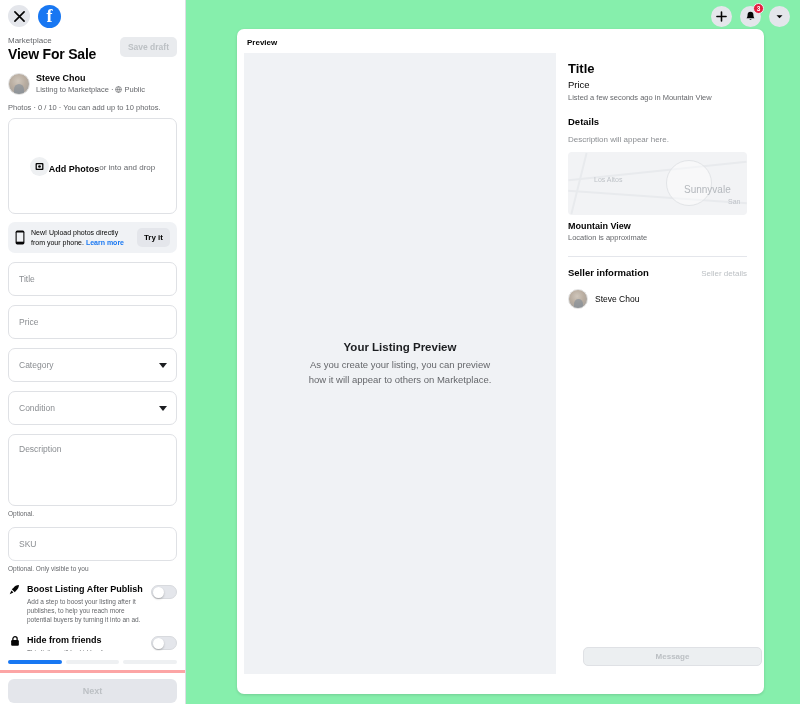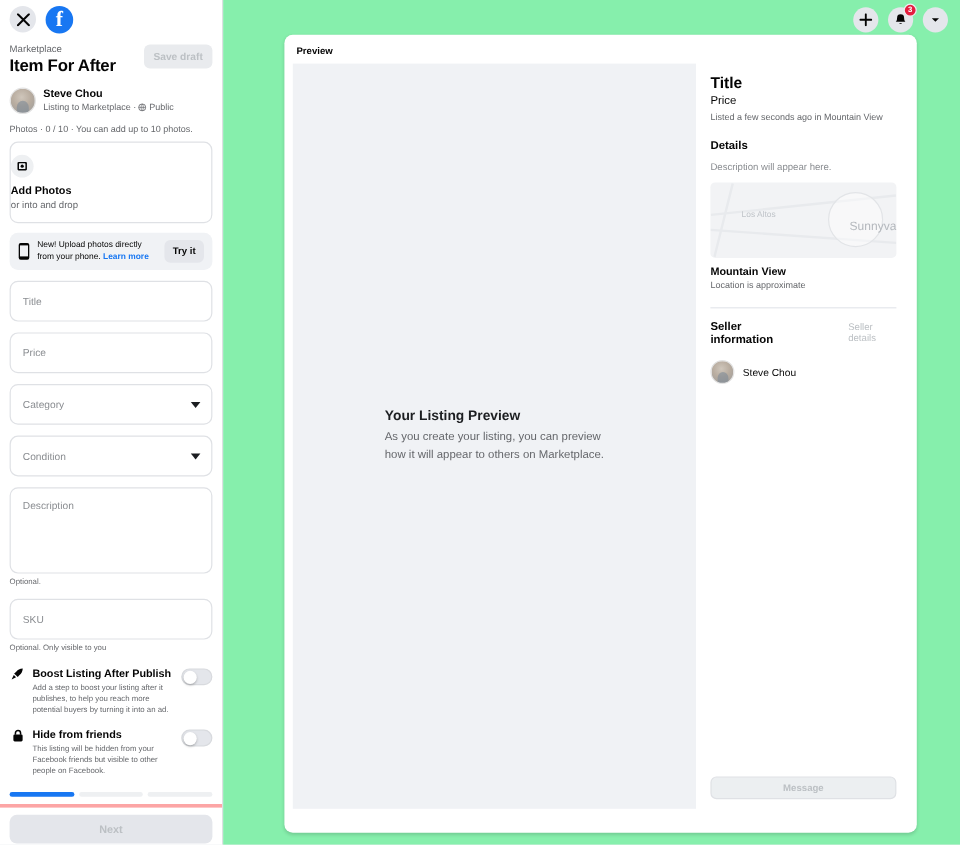--- a/index.html
+++ b/index.html
@@ -58,23 +58,23 @@
     width: 50%; height: 55%; border-radius: 50% 50% 0 0;
     background: rgba(120,135,150,.55);
   }
   .user-name { font-size: 9px; font-weight: bold; color: #050505; line-height: 11px; }
   .user-sub { font-size: 7.5px; color: #65676b; line-height: 11px; display: flex; align-items: center; gap: 2px;}
   .globe { display: inline-block; width: 7px; height: 7px; }
 
   .photos-label { font-size: 7.5px; color: #65676b; margin-top: 8px; line-height: 10px;}
 
   .photo-drop {
-    margin-top: 5px; height: 68px; border: 1px solid #dfe1e5;
+    margin-top: 5px; height: 96px; border: 1px solid #dfe1e5;
     border-radius: 7px; background: #fff;
-    display: flex; flex-direction: column; align-items: flex-start;
+    display: flex; flex-direction: row; align-items: center;
     justify-content: center; cursor: pointer;
   }
   .photo-icon-circle {
     width: 19px; height: 19px; border-radius: 50%; background: #eef0f2;
     display: flex; align-items: center; justify-content: center;
   }
   .add-photos-t { font-size: 9px; font-weight: bold; color: #050505; margin-top: 6px; }
   .add-photos-s { font-size: 8px; color: #65676b; margin-top: 2px; }
 
   .promo {
@@ -152,22 +152,22 @@
   }
 
   .preview-card {
     position: absolute; left: 51px; top: 29px; width: 527px; height: 665px;
     background: #fff; border-radius: 7px; box-shadow: 0 1px 3px rgba(0,0,0,.14);
     overflow: hidden;
   }
   .preview-label { font-size: 8px; font-weight: bold; color: #050505; padding: 9px 0 6px 10px; }
   .preview-body { display: flex; height: 628px; padding: 0 7px 7px 7px; }
   .media-pane {
-    width: 336px; background: #f0f2f5; display: flex;
-    align-items: center; justify-content: center; 
+    width: 312px; background: #f0f2f5; display: flex;
+    align-items: center; justify-content: center; text-align: center;
   }
   .ph-title { font-size: 11.5px; font-weight: bold; color: #1c1e21; }
   .ph-sub { font-size: 9.5px; color: #65676b; line-height: 15px; margin-top: 4px; }
 
   .detail-pane { flex: 1; padding: 8px 10px 0 12px; position: relative; background:#fff; }
   .d-title { font-size: 13px; font-weight: bold; color: #050505; }
   .d-price { font-size: 9.5px; color: #050505; margin-top: 3px; }
   .d-listed { font-size: 7.5px; color: #65676b; margin-top: 3px; }
   .d-h { font-size: 9.5px; font-weight: bold; color: #050505; margin-top: 14px; }
   .d-desc { font-size: 8px; color: #8a8d91; margin-top: 8px; }
@@ -193,21 +193,21 @@
   .seller-h { font-size: 9.5px; font-weight: bold; color: #050505; }
   .seller-link { font-size: 8px; color: #bcc0c4; cursor: pointer; }
   .seller-person { display: flex; align-items: center; gap: 7px; margin-top: 11px; }
   .seller-person .avatar { width: 20px; height: 20px; }
   .seller-name { font-size: 8.5px; color: #050505; }
 
   .msg-wrap { position: absolute; left: 0; right: 0; bottom: 8px; padding: 0 10px 0 12px; }
   .msg-btn {
     width: 100%; height: 19px; border: 1px solid #dfe1e5; border-radius: 5px;
     background: #eceff1; color: #bcc0c4; font-size: 8px; font-weight: bold;
-    cursor: pointer; font-family: "Liberation Sans", sans-serif;
+    cursor: pointer; font-family: "Liberation Sans", sans-serif; margin-left: 15px;
   }
 </style>
 </head>
 <body>
 
 <div id="app">
 
   <div class="composer">
     <div class="composer-top">
       <button class="close-btn">
@@ -217,21 +217,21 @@
       </button>
       <div class="fb-logo">
         <span>f</span>
       </div>
     </div>
 
     <div class="composer-scroll">
       <div class="crumb-row">
         <div>
           <div class="breadcrumb">Marketplace</div>
-          <div class="page-title">Item For After</div>
+          <div class="page-title">View For Sale</div>
         </div>
         <button class="save-draft">Save draft</button>
       </div>
 
       <div class="user-row">
         <div class="avatar"></div>
         <div>
           <div class="user-name">Steve Chou</div>
           <div class="user-sub">
             <span>Listing to Marketplace</span>

